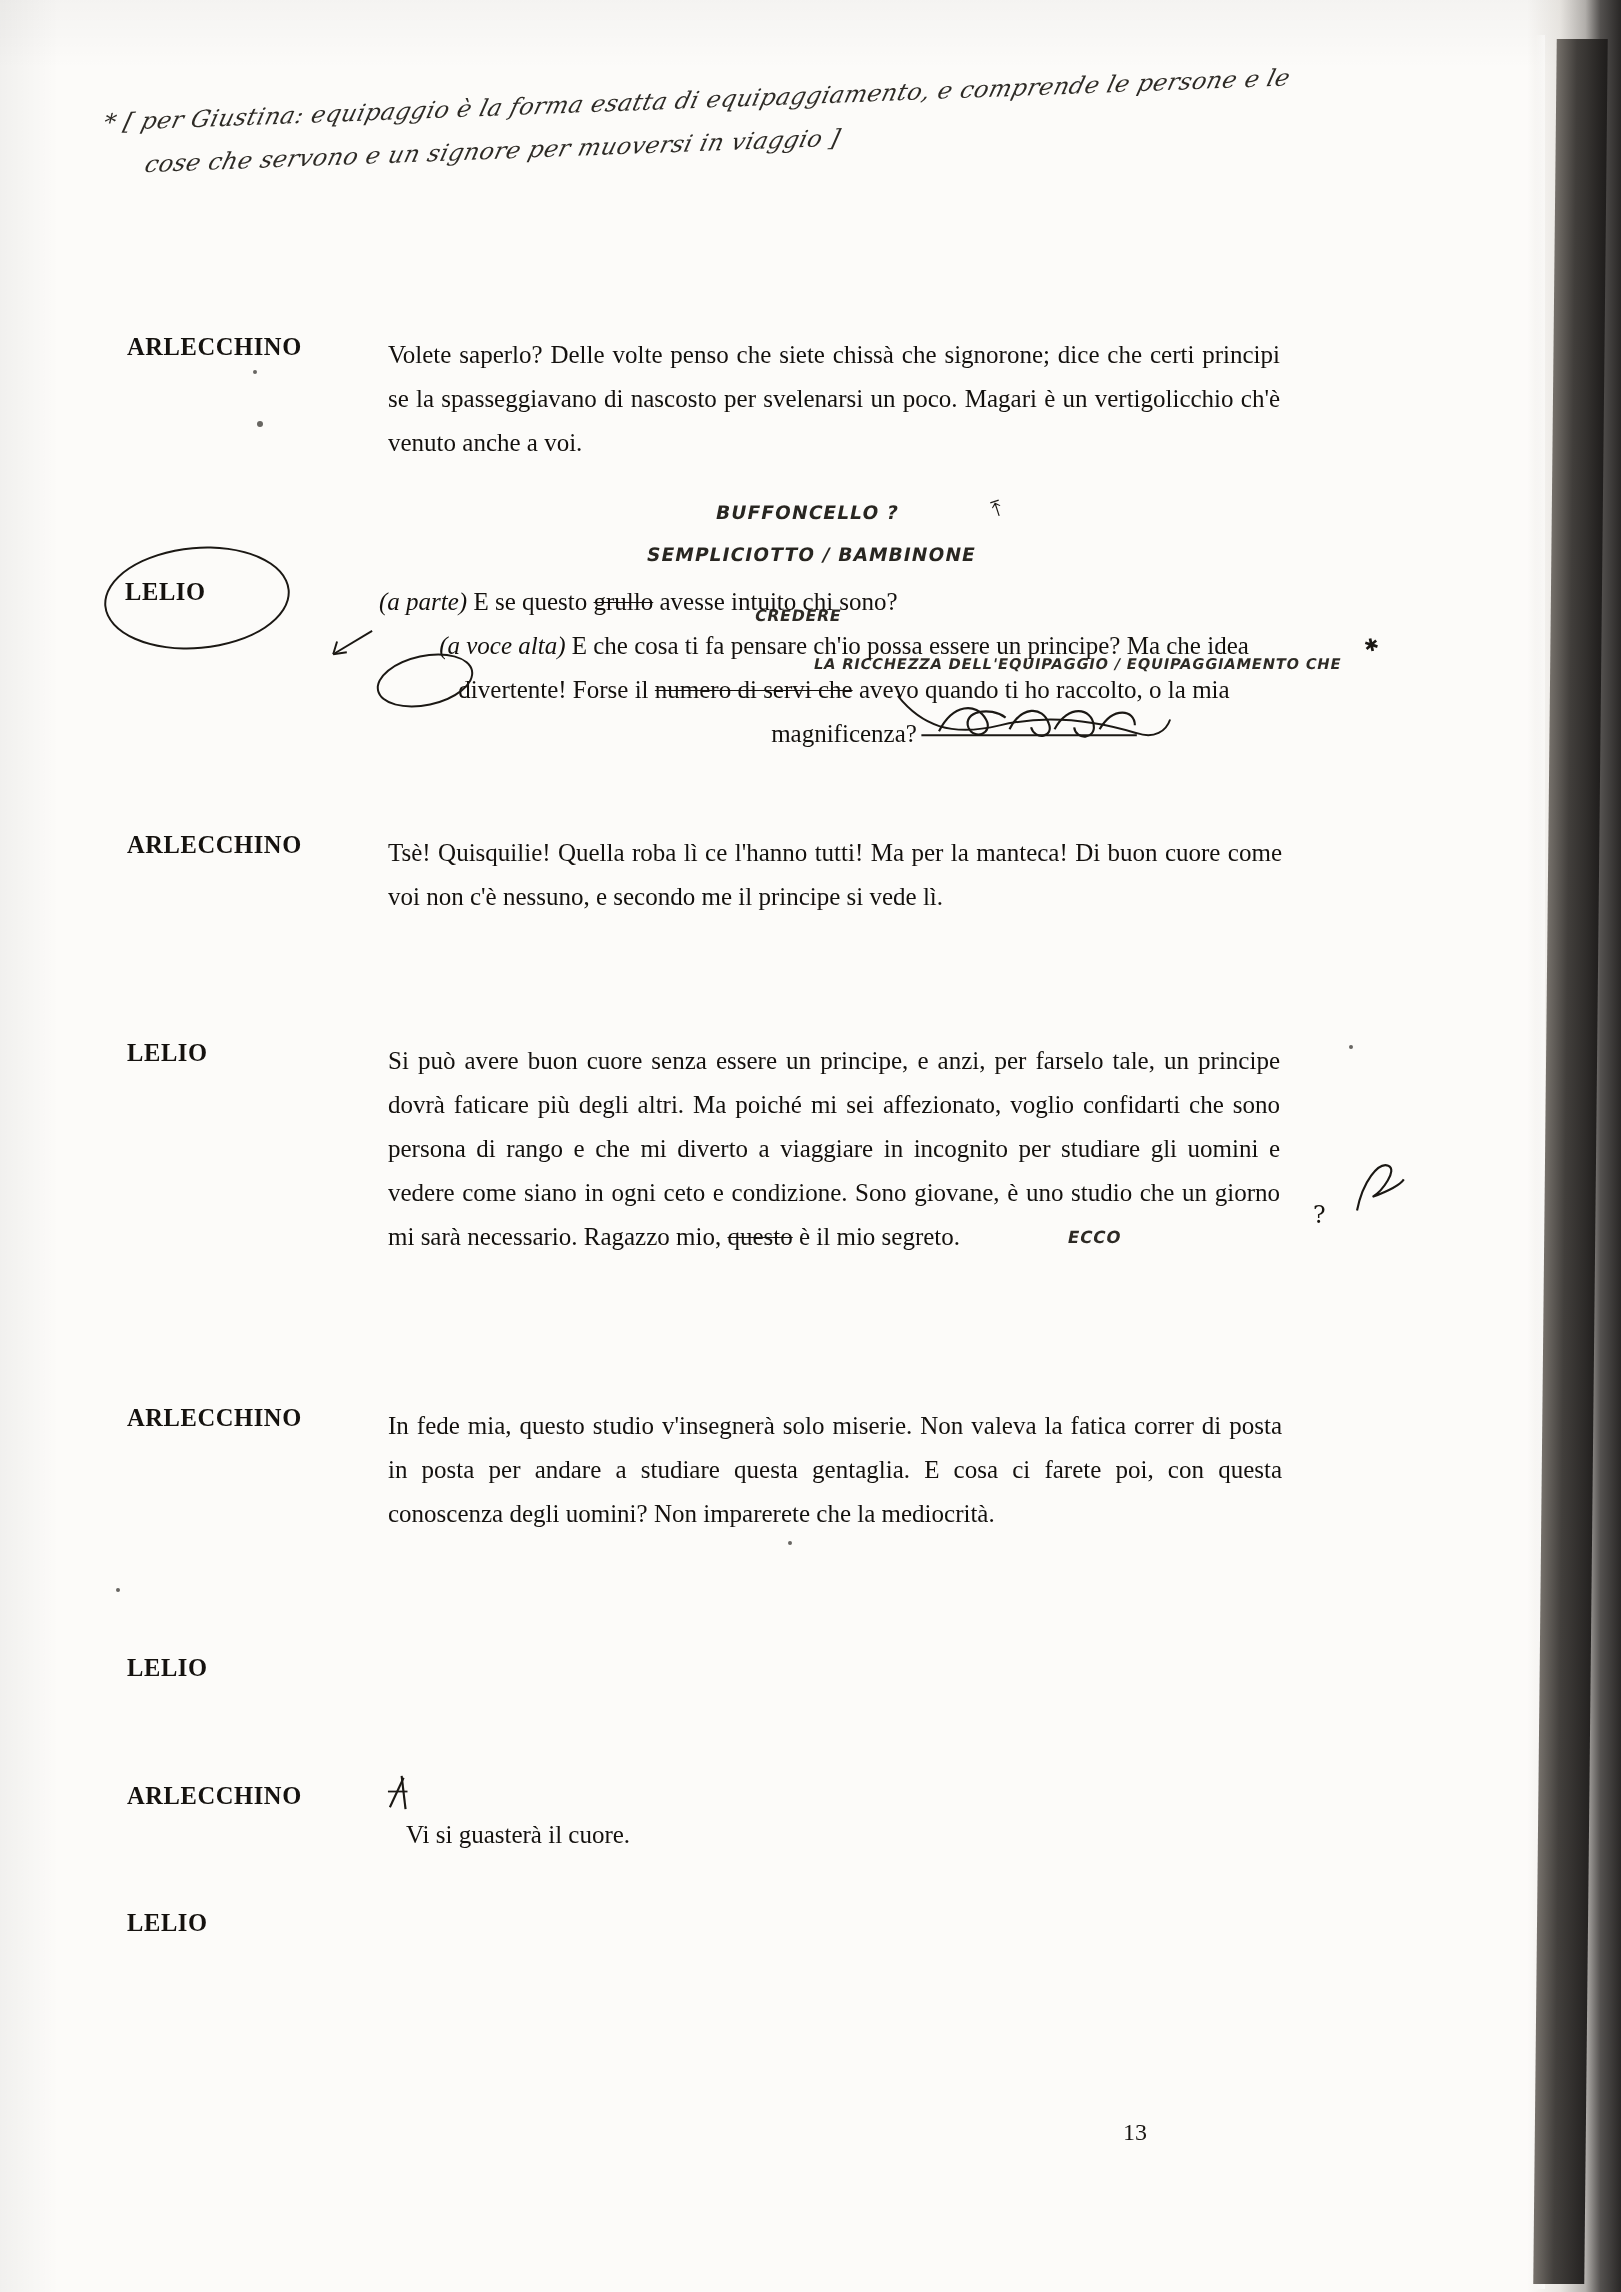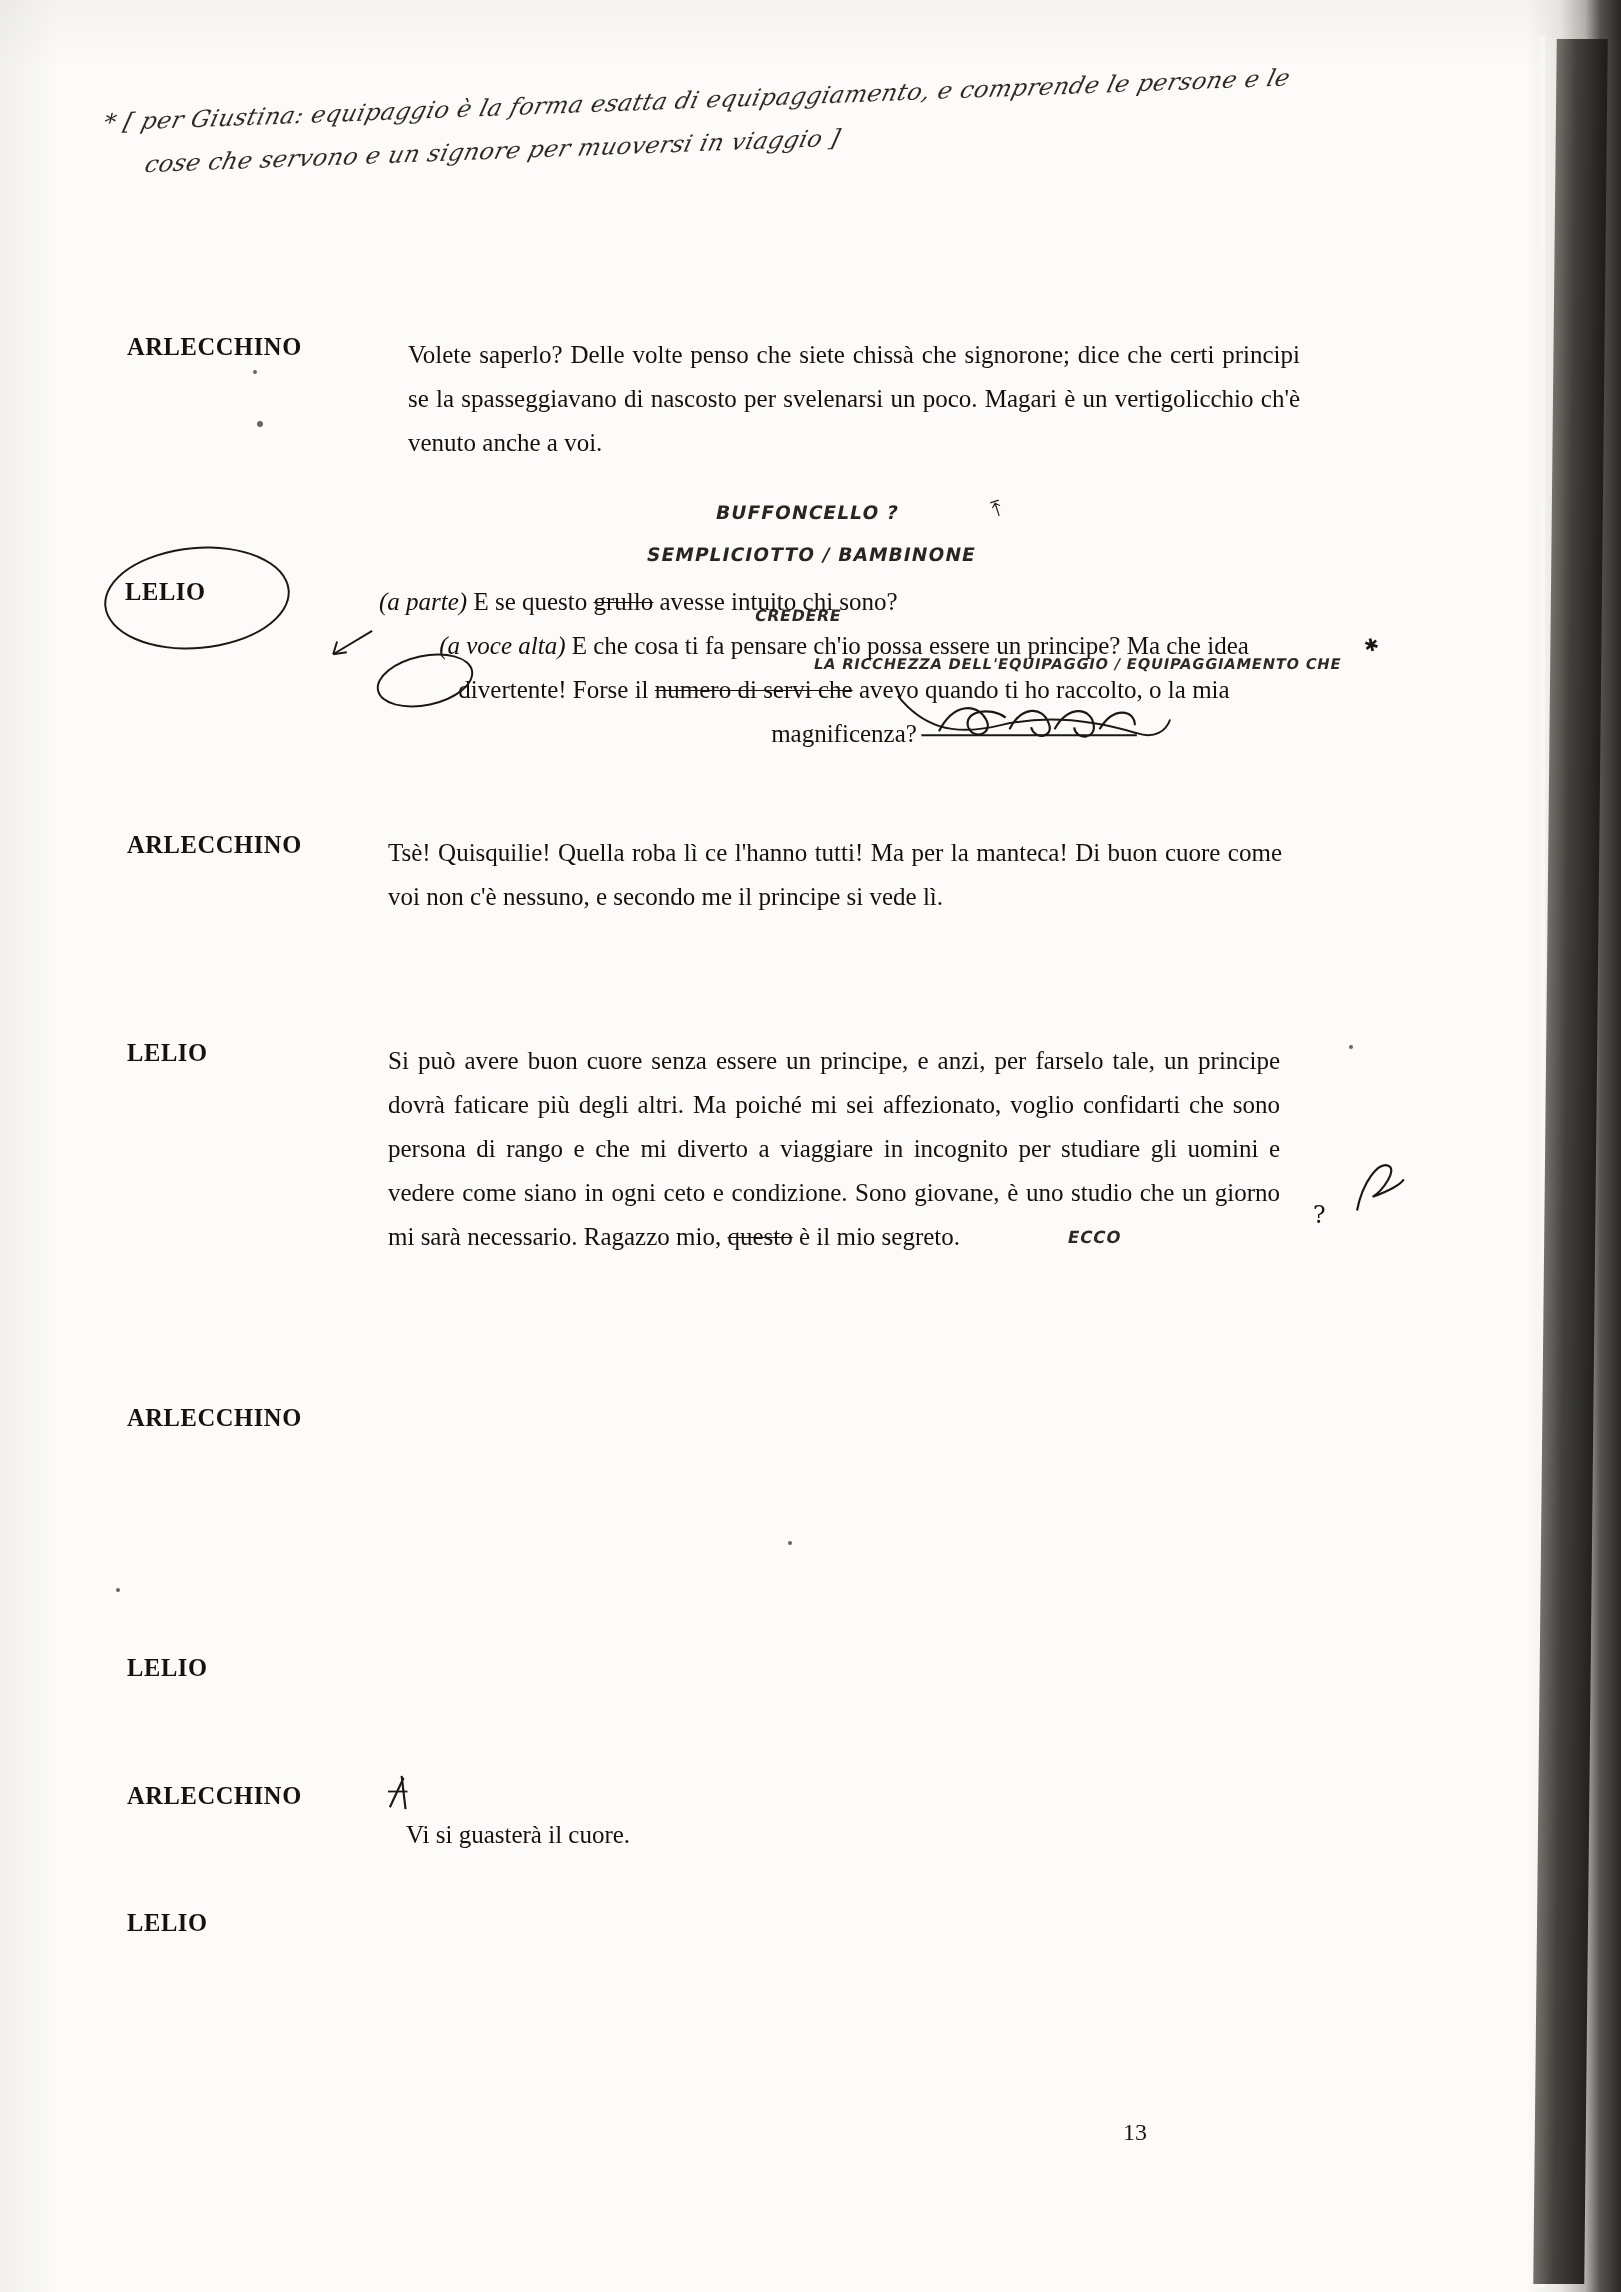--- a/index.html
+++ b/index.html
@@ -165,40 +165,41 @@
 
 <div class="page">
   <div class="paper"></div>
 
   <div class="hand cursive" style="left:110px; top:86px; font-size:23.5px;">* [ per Giustina: equipaggio è la forma esatta di equipaggiamento, e comprende le persone e le</div>
   <div class="hand cursive" style="left:149px; top:137px; font-size:23.5px;">cose che servono e un signore per muoversi in viaggio ]</div>
 
   <div class="script">
 
     <div class="speaker" style="left:127px; top:333px;">ARLECCHINO</div>
-    <div class="lines" style="left:388px; top:333px; width:892px;margin-left:20px;">Volete saperlo? Delle volte penso che siete chissà che signorone; dice che certi principi se la spasseggiavano di nascosto per svelenarsi un poco. Magari è un vertigolicchio ch'è venuto anche a voi.</div>
+    <div class="lines" style="left:388px; top:333px; width:892px;">Volete saperlo? Delle volte penso che siete chissà che signorone; dice che certi principi se la spasseggiavano di nascosto per svelenarsi un poco. Magari è un vertigolicchio ch'è venuto anche a voi.</div>
 
     <div class="speaker" style="left:125px; top:578px;">LELIO</div>
     <div class="ellipse" style="left:104px; top:547px; width:182px; height:98px;"></div>
 
     <div class="lines" style="left:379px; top:580px; width:902px; text-align:left;font-family:Liberation Serif, serif;">
       <i>(a parte)</i><span> E se questo </span><span class="strike">grullo</span><span> avesse intuito chi sono?</span>
     </div>
 
     <div class="lines" style="left:388px; top:624px; width:912px; text-align:center;">
       <i>(a voce alta)</i><span> E che cosa ti fa pensare ch'io possa essere un principe? Ma che idea divertente! Forse il </span><span class="strike">numero di servi che</span><span> avevo quando ti ho raccolto, o la mia magnificenza?</span>
     </div>
 
     <div class="speaker" style="left:127px; top:831px;">ARLECCHINO</div>
     <div class="lines" style="left:388px; top:831px; width:894px;">Tsè! Quisquilie! Quella roba lì ce l'hanno tutti! Ma per la manteca! Di buon cuore come voi non c'è nessuno, e secondo me il principe si vede lì.</div>
 
     <div class="speaker" style="left:127px; top:1039px;">LELIO</div>
     <div class="lines" style="left:388px; top:1039px; width:892px;"><span>Si può avere buon cuore senza essere un principe, e anzi, per farselo tale, un principe dovrà faticare più degli altri. Ma poiché mi sei affezionato, voglio confidarti che sono persona di rango e che mi diverto a viaggiare in incognito per studiare gli uomini e vedere come siano in ogni ceto e condizione. Sono giovane, è uno studio che un giorno mi sarà necessario. Ragazzo mio, </span><span class="strike">questo</span><span> è il mio segreto.</span></div>
 
     <div class="speaker" style="left:127px; top:1404px;">ARLECCHINO</div>
+    <div class="lines" style="left:388px; top:1404px; width:894px;">In fede mia, questo studio v'insegnerà solo miserie. Non valeva la fatica correr di posta in posta per andare a studiare questa gentaglia. E cosa ci farete poi, con questa conoscenza degli uomini? Non imparerete che la mediocrità.</div>
 
     <div class="speaker" style="left:127px; top:1654px;">LELIO</div>
 
     <div class="speaker" style="left:127px; top:1782px;">ARLECCHINO</div>
     <div class="lines" style="left:406px; top:1782px; width:882px; text-align:left;margin-top:31px;">Vi si guasterà il cuore.</div>
 
     <div class="speaker" style="left:127px; top:1909px;">LELIO</div>
 
     <div class="page-number">13</div>
   </div>

